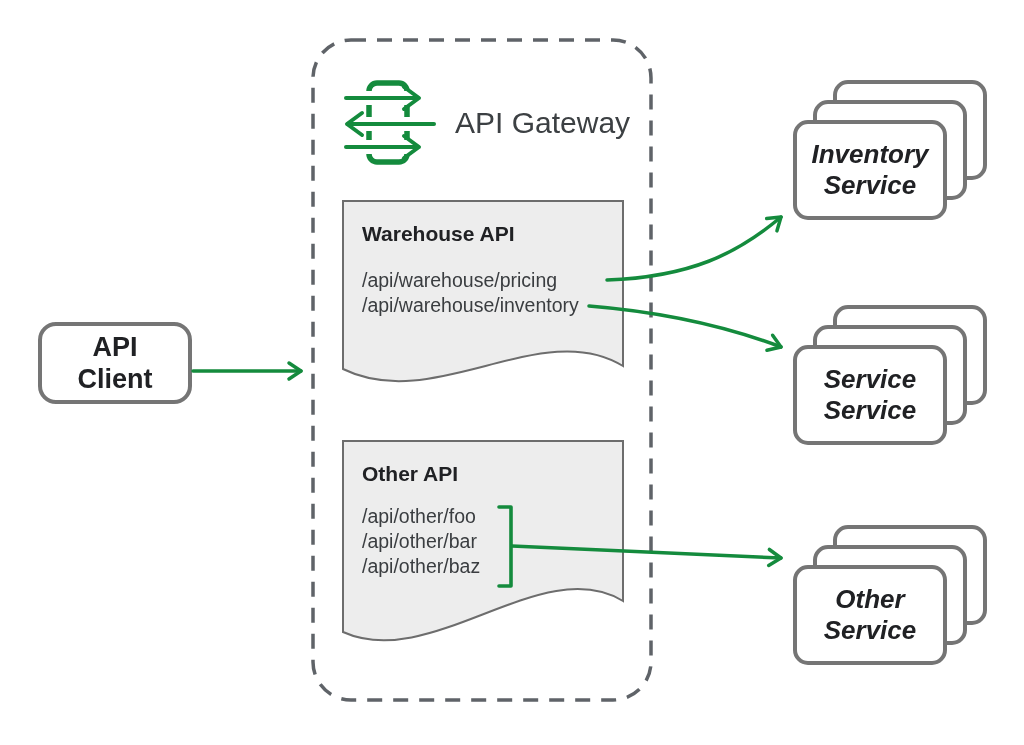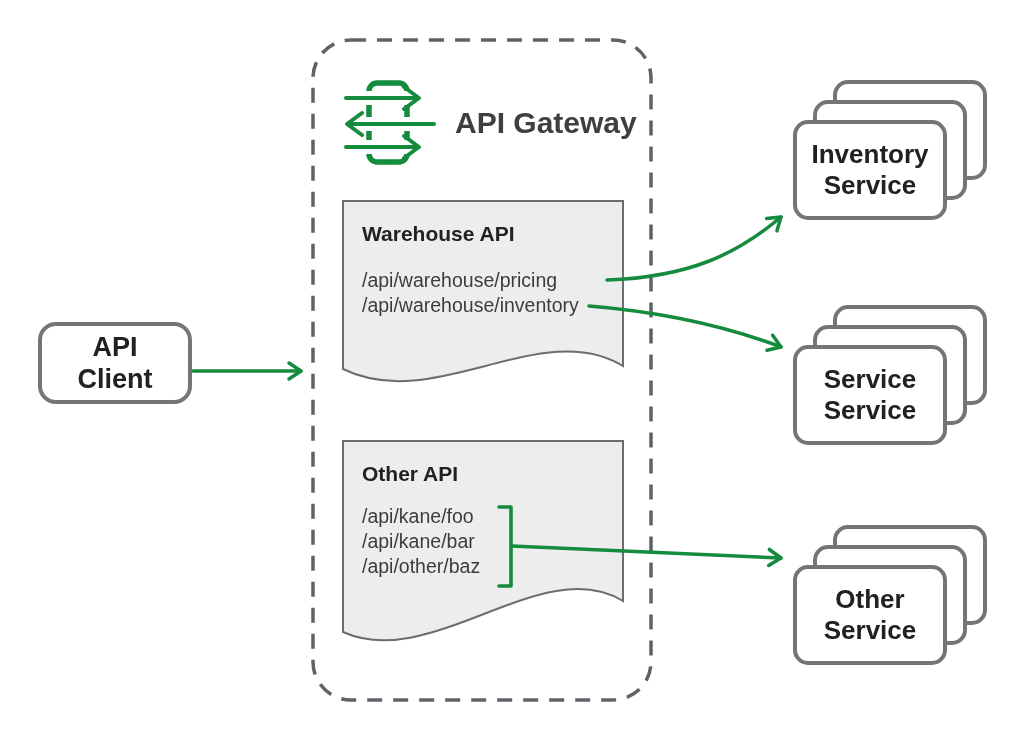--- a/index.html
+++ b/index.html
@@ -23,21 +23,21 @@
   
   .boundary-rect{fill:none;stroke:var(--dash-gray);stroke-width:3.5;stroke-dasharray:15 11;stroke-linecap:butt;}
 
   
   .gw-icon{position:absolute;left:343px;top:79px;}
   .icon-bracket{fill:none;stroke:var(--green);stroke-width:5.5;}
   .icon-gap{fill:#ffffff;stroke:none;}
   .icon-arrow{fill:none;stroke:var(--green);stroke-width:4;stroke-linecap:round;stroke-linejoin:round;}
   .gw-title{
     position:absolute;left:455px;top:106px;
-    font-size:30px;font-weight:700;color:#3c4043;letter-spacing:0px;white-space:nowrap;
+    font-size:30px;font-weight:400;color:#3c4043;letter-spacing:0px;white-space:nowrap;
   }
 
   
   .doc{position:absolute;}
   .doc-shape path{fill:var(--doc-fill);stroke:var(--doc-stroke);stroke-width:2;}
   .doc-title{
     position:absolute;left:20px;font-size:21px;font-weight:700;color:var(--text-dark);white-space:nowrap;
   }
   .doc-routes{
     position:absolute;left:20px;font-size:19.5px;color:var(--text-mid);line-height:25px;white-space:nowrap;
@@ -54,21 +54,21 @@
     position:absolute;left:38px;top:322px;width:154px;height:82px;
     background:#fff;border:4.5px solid var(--border-gray);border-radius:18px;
     box-sizing:border-box;display:flex;align-items:center;justify-content:center;
   }
   .client span{
     display:block;width:96px;text-align:center;
     font-size:27px;font-weight:600;color:var(--text-dark);line-height:1.2;
   }
 
   
-  .stack{position:absolute;width:194px;height:136px;}
+  .stack{position:absolute;width:194px;height:136px;font-style:italic;}
   .card{
     position:absolute;width:154px;height:100px;background:#fff;
     border:4.5px solid var(--border-gray);border-radius:15px;box-sizing:border-box;
   }
   .card.back{left:40px;top:0;}
   .card.mid{left:20px;top:20px;}
   .card.front{left:0;top:40px;display:flex;align-items:center;justify-content:center;}
   .card.front span{
     display:block;width:142px;text-align:center;
     font-size:26px;font-weight:600;color:var(--text-dark);line-height:1.2;
@@ -122,22 +122,22 @@
       <div>/api/warehouse/inventory</div>
     </div>
   </div>
 
   <div class="doc doc2">
     <svg class="abs doc-shape" width="282" height="230" viewBox="0 0 282 230">
       <path d="M1,1 H281 V161 C200,112 90,232 1,192 Z"></path>
     </svg>
     <div class="doc-title">Other API</div>
     <div class="doc-routes">
-      <div>/api/kane/foo</div>
-      <div>/api/kane/bar</div>
+      <div>/api/other/foo</div>
+      <div>/api/other/bar</div>
       <div>/api/other/baz</div>
     </div>
   </div>
 
   <div class="client">
     <span>API Client</span>
   </div>
 
   <div class="stack stack-inventory">
     <div class="card back"></div>

